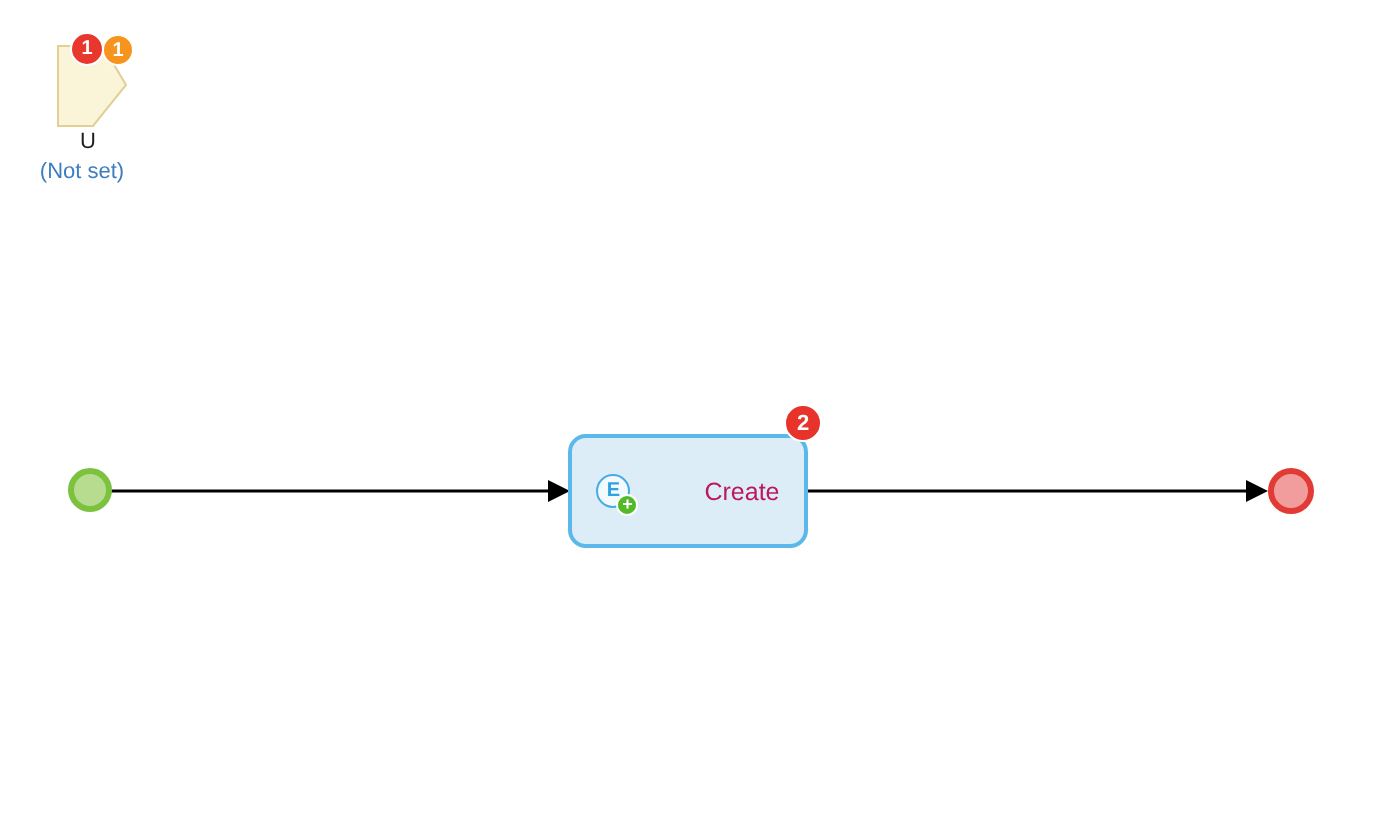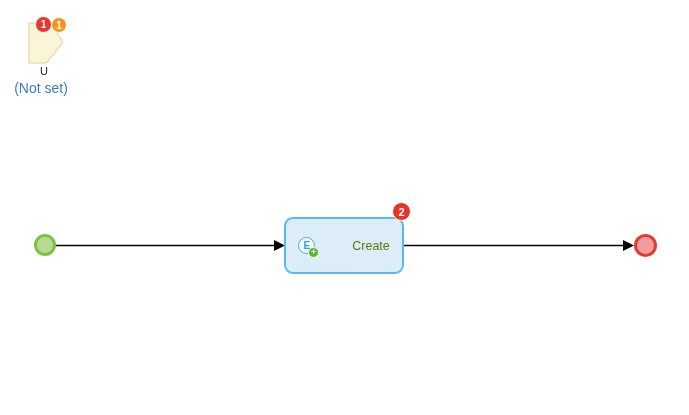--- a/index.html
+++ b/index.html
@@ -19,40 +19,40 @@
     border:1px solid #fff;z-index:5;
   }
   .badge-note-error{left:35px;top:16px;width:17px;height:17px;background:#E8382D;font-size:10px;}
   .badge-note-warning{left:51px;top:17px;width:16px;height:16px;background:#F6941D;font-size:10px;z-index:4;}
   .note-title{
     position:absolute;left:4px;top:65px;width:80px;
     text-align:center;font-size:11px;color:#1f1f1f;
   }
   .note-subtitle{
     position:absolute;left:1px;top:80px;width:80px;
-    text-align:center;font-size:14px;color:#3B7DC2;
+    text-align:center;font-size:11px;color:#3B7DC2;
   }
   
   .connectors{position:absolute;left:0;top:0;width:689px;height:415px;}
   
   .node{position:absolute;border-radius:50%;box-sizing:border-box;}
   .start-node{
     left:34px;top:234px;width:22px;height:22px;
     background:#B7DC90;border:3px solid #7CC23F;
   }
   .end-node{
     left:634px;top:234px;width:23px;height:23px;
     background:#F29D9D;border:3px solid #E23B36;
   }
   .activity-box{
     position:absolute;left:284px;top:217px;width:120px;height:57px;
     box-sizing:border-box;background:#DCEDF8;border:2px solid #5CB8EA;
     border-radius:9px;display:flex;align-items:center;justify-content:center;gap:7px;
   }
-  .activity-label{font-size:12.5px;color:#4d7c0f;margin-left:30px;}
+  .activity-label{font-size:12.5px;color:#be185d;margin-left:30px;}
   .entity-icon{
     position:relative;width:17px;height:17px;border-radius:50%;
     box-sizing:border-box;background:#F3FAFE;border:1.5px solid #45ACE4;
     color:#2FA3E2;font-size:10px;font-weight:bold;
     display:flex;align-items:center;justify-content:center;
   }
   .plus-badge{
     position:absolute;right:-5px;bottom:-5px;width:11px;height:11px;
     border-radius:50%;background:#52B927;border:1px solid #fff;
     box-sizing:border-box;color:#fff;font-size:9px;font-weight:bold;

